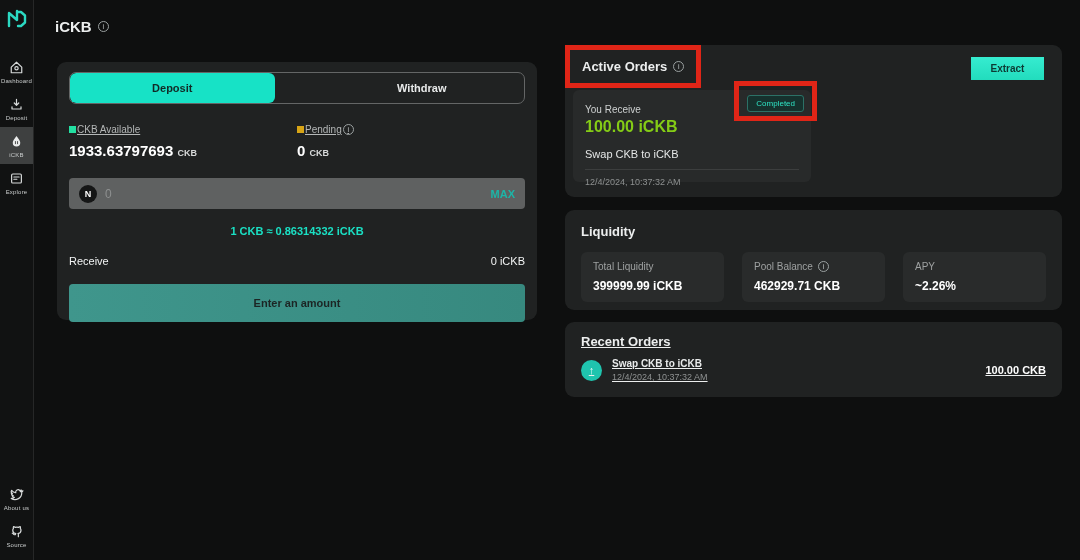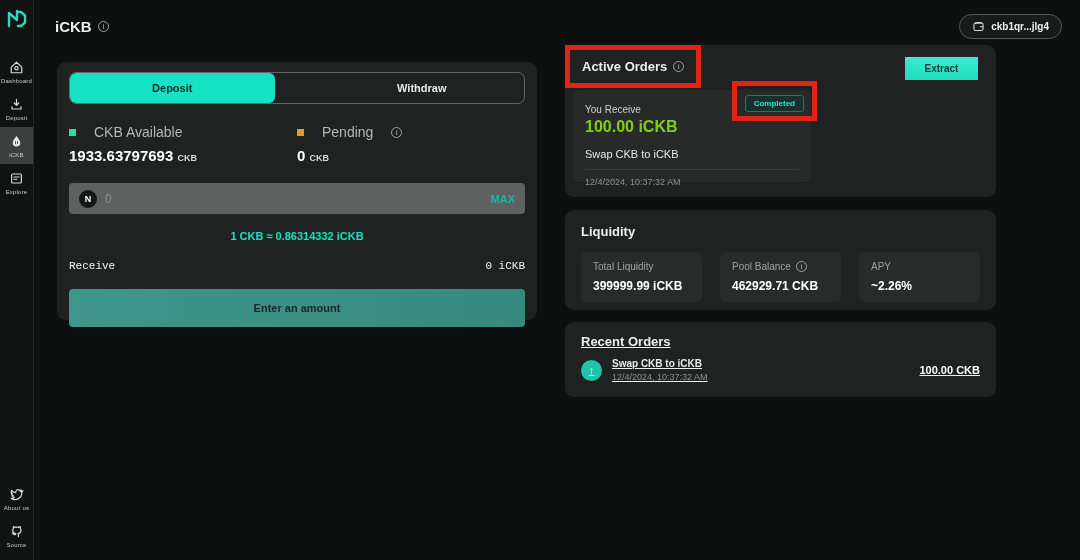--- a/index.html
+++ b/index.html
@@ -24,48 +24,48 @@
   .wallet-btn { position:absolute; right:18px; top:14px; height:25px; padding:0 12px; border:1px solid #565858; border-radius:13px; background:#191a1a; display:flex; align-items:center; gap:6px; font-size:10px; font-weight:bold; color:#f0f2f2; cursor:pointer; }
 
   
   .left-panel { position:absolute; left:57px; top:62px; width:480px; height:258px; background:#202222; border-radius:9px; padding:10px 12px; }
   .tabs { height:32px; border:1px solid #646666; border-radius:7px; display:flex; overflow:hidden; }
   .tab { flex:1; display:flex; align-items:center; justify-content:center; font-size:11px; font-weight:bold; cursor:pointer; }
   .tab.active { background:#17e2c6; color:#122a26; border-radius:6px; }
   .tab.inactive { color:#e8eaea; background:transparent;padding-left:45px; }
   .balances { display:flex; margin-top:20px; }
   .bal-col { width:238px; }
-  .bal-label { font-size:14px; color:#b4b7b7; display:flex; align-items:center; gap:18px; }
+  .bal-label { font-size:10px; color:#b4b7b7; display:flex; align-items:center; gap:1px;text-decoration:underline; }
   .bullet { width:7px; height:7px; display:inline-block; flex:0 0 auto; }
   .bal-value { margin-top:7px; font-size:15px; font-weight:bold; color:#fff; }
   .bal-unit { font-size:9px; font-weight:bold; color:#d8dada; }
   .amount-input { margin-top:19px; height:31px; background:#5f6161; border-radius:4px; display:flex; align-items:center; padding:0 10px; gap:8px; }
   .token-circle { width:18px; height:18px; border-radius:50%; background:#151616; color:#fff; font-size:9px; font-weight:bold; display:flex; align-items:center; justify-content:center; flex:0 0 auto; }
   .amount-input input { flex:1; background:transparent; border:none; outline:none; color:#e8e8e8; font-size:12px; font-family:"Liberation Sans", sans-serif; }
   .amount-input input::placeholder { color:#8e9090; }
   .max-btn { font-size:11px; font-weight:bold; color:#1db5a7; cursor:pointer; }
   .rate-line { margin-top:16px; text-align:center; font-size:11px; font-weight:bold; color:#1ae0c4; }
-  .receive-row { margin-top:18px; display:flex; justify-content:space-between; font-size:11px; color:#f2f4f4;font-family:Liberation Mono, monospace; }
+  .receive-row { margin-top:18px; display:flex; justify-content:space-between; font-size:11px; color:#f2f4f4; }
   .receive-row .rv { font-weight:normal; }
   .submit-btn { margin-top:17px; height:38px; border-radius:4px; background:linear-gradient(90deg,#3f968c,#37897f); display:flex; align-items:center; justify-content:center; font-size:11px; font-weight:bold; color:#1c2524; cursor:pointer; }
 
   
-  .right-col { position:absolute; left:565px; top:45px; width:431px; }
+  .right-col { position:absolute; left:565px; top:45px; width:497px; }
   .panel { background:#202222; border-radius:9px; position:relative; }
   .panel-title { font-size:13px; font-weight:bold; display:flex; align-items:center; gap:6px; }
 
   .ao-panel { height:152px; }
   .red-box { border:5px solid #e02517; }
   .ao-title-box { position:absolute; left:0; top:0; padding:9px 12px; display:inline-flex; }
   .extract-btn { position:absolute; right:18px; top:12px; width:73px; height:23px; border-radius:0; background:linear-gradient(180deg,#36ecd0,#22dcbd); display:flex; align-items:center; justify-content:center; font-size:10px; font-weight:bold; color:#0d3a33; cursor:pointer; }
   .order-card { position:absolute; left:8px; top:45px; width:238px; height:92px; background:#282a2a; border-radius:6px; padding:10px 12px; }
   .oc-top { display:flex; justify-content:space-between; align-items:flex-start; }
   .oc-label { font-size:10px; color:#cdd0d0; padding-top:4px; }
   .completed-box { position:absolute; right:-6px; top:-9px; padding:6px 8px; }
-  .status-badge { font-size:8px; color:#2fe3c4; border:1px solid #2c7166; background:#16312d; border-radius:3px; padding:3px 8px; white-space:nowrap;font-weight:bold; }
+  .status-badge { font-size:8px; color:#2fe3c4; border:1px solid #2c7166; background:#16312d; border-radius:3px; padding:3px 8px; white-space:nowrap; }
   .oc-amount { font-size:16px; font-weight:bold; color:#84cc16; margin-top:3px; }
   .oc-desc { font-size:11px; color:#e4e6e6; margin-top:12px; }
   .oc-div { border-top:1px solid #3c3e3e; margin-top:9px; }
   .oc-time { font-size:9px; color:#8e9191; margin-top:7px; }
 
   .liq-panel { margin-top:13px; height:100px; padding:14px 16px; }
   .stats { display:flex; gap:18px; margin-top:13px; }
   .stat-card { flex:1; background:#292b2b; border-radius:6px; padding:9px 12px; }
   .stat-label { font-size:10px; color:#9ea1a1; display:flex; align-items:center; gap:5px; }
   .stat-value { font-size:12px; font-weight:bold; color:#fff; margin-top:7px; }
@@ -136,27 +136,20 @@
           </svg>
         <span class="side-label">Source</span>
       </div>
     </div>
   </div>
 
   <div class="page-title">
     <span>iCKB</span>
     <span class="info-i"></span>
   </div>
-  <div class="wallet-btn">
-    <svg width="13" height="13" viewBox="0 0 20 20">
-        <rect class="icon-stroke" x="3" y="5" width="14" height="11" rx="2"></rect>
-        <path class="icon-stroke" d="M13 10.5h4M5.5 5V3.8h9"></path>
-      </svg>
-    <span>ckb1qr...jlg4</span>
-  </div>
 
   <div class="left-panel">
     <div class="tabs">
       <div class="tab active">Deposit</div>
       <div class="tab inactive">Withdraw</div>
     </div>
 
     <div class="balances">
       <div class="bal-col">
         <div class="bal-label">

